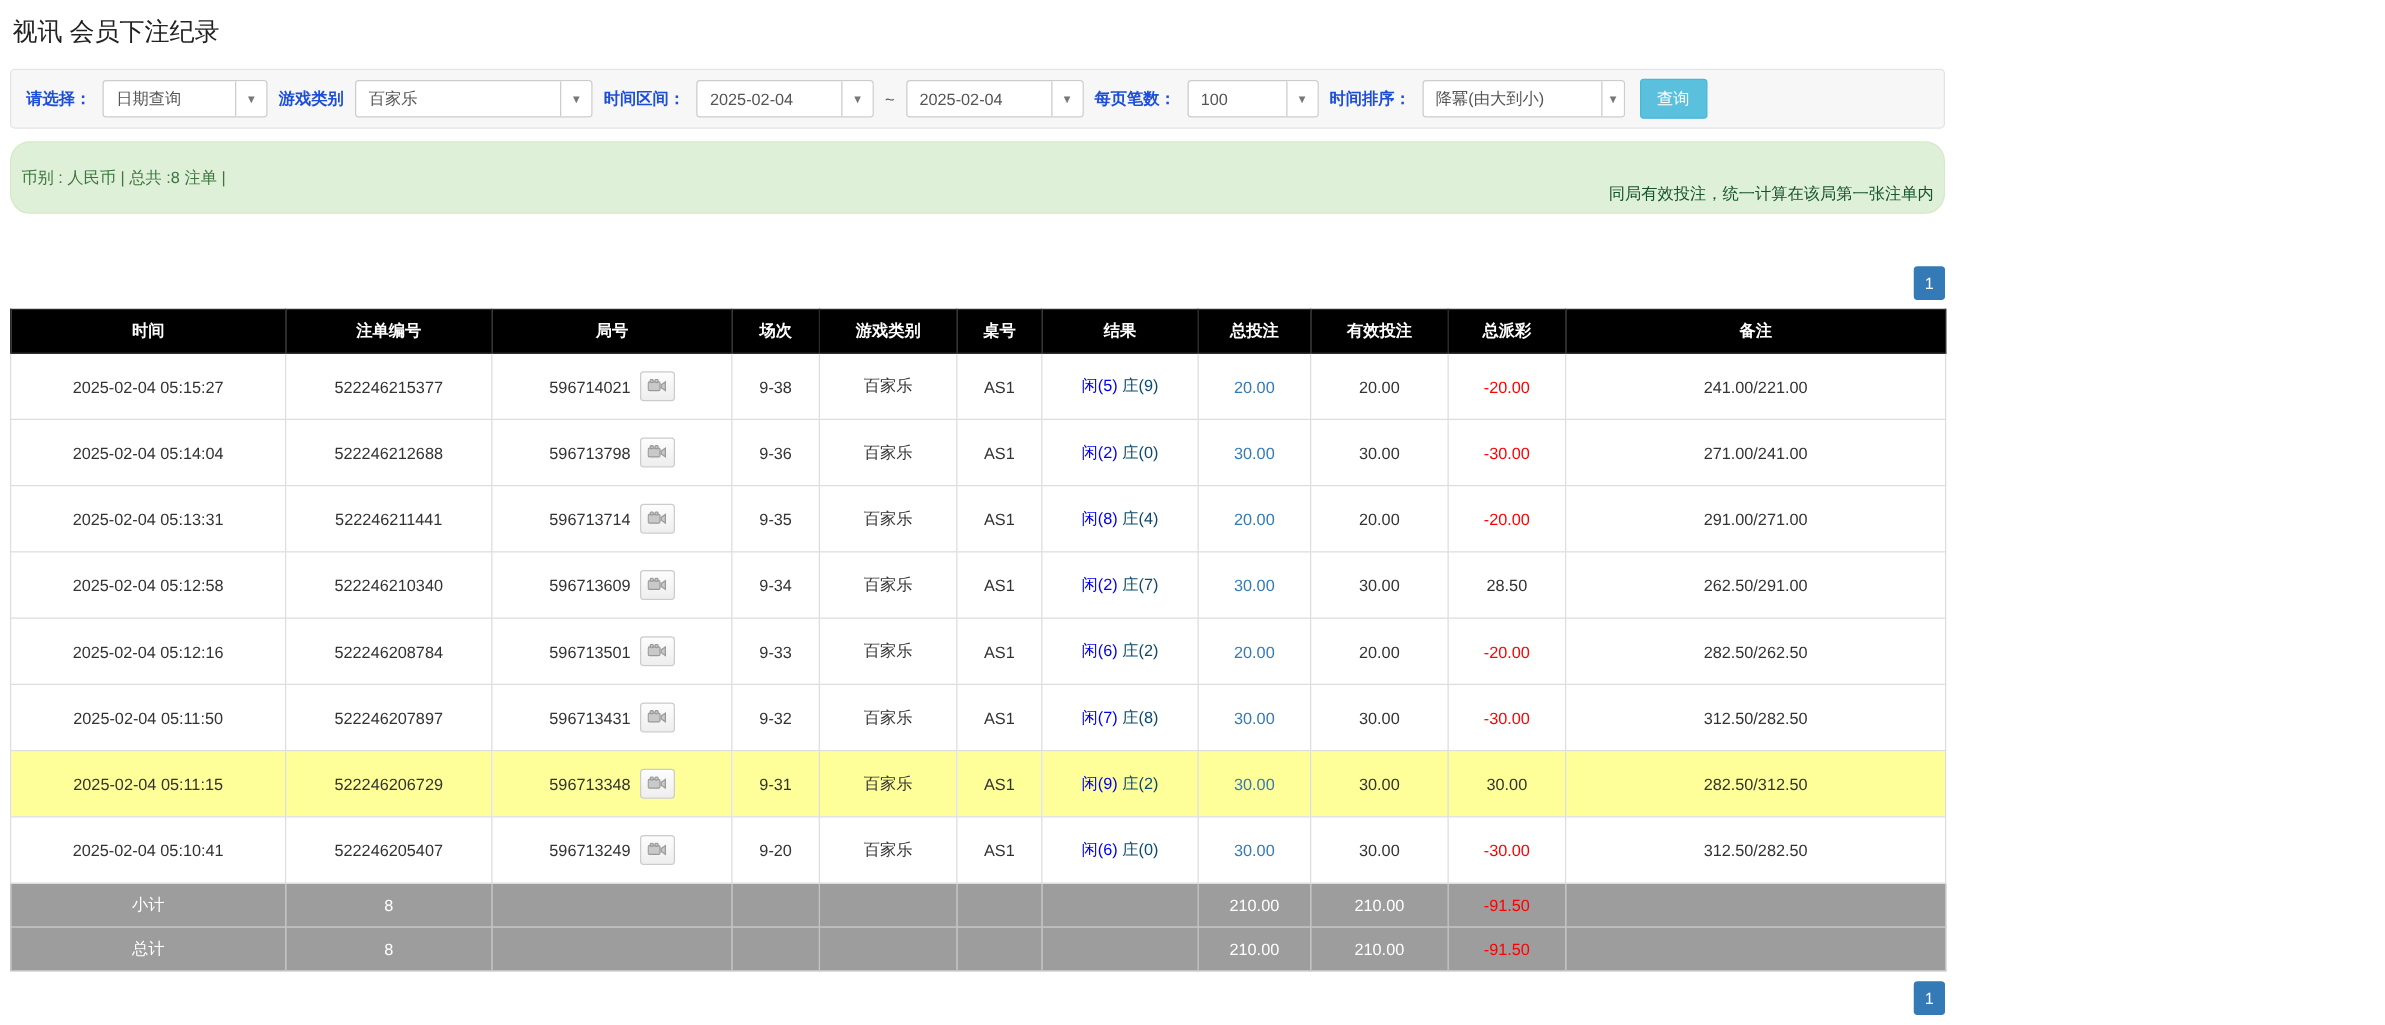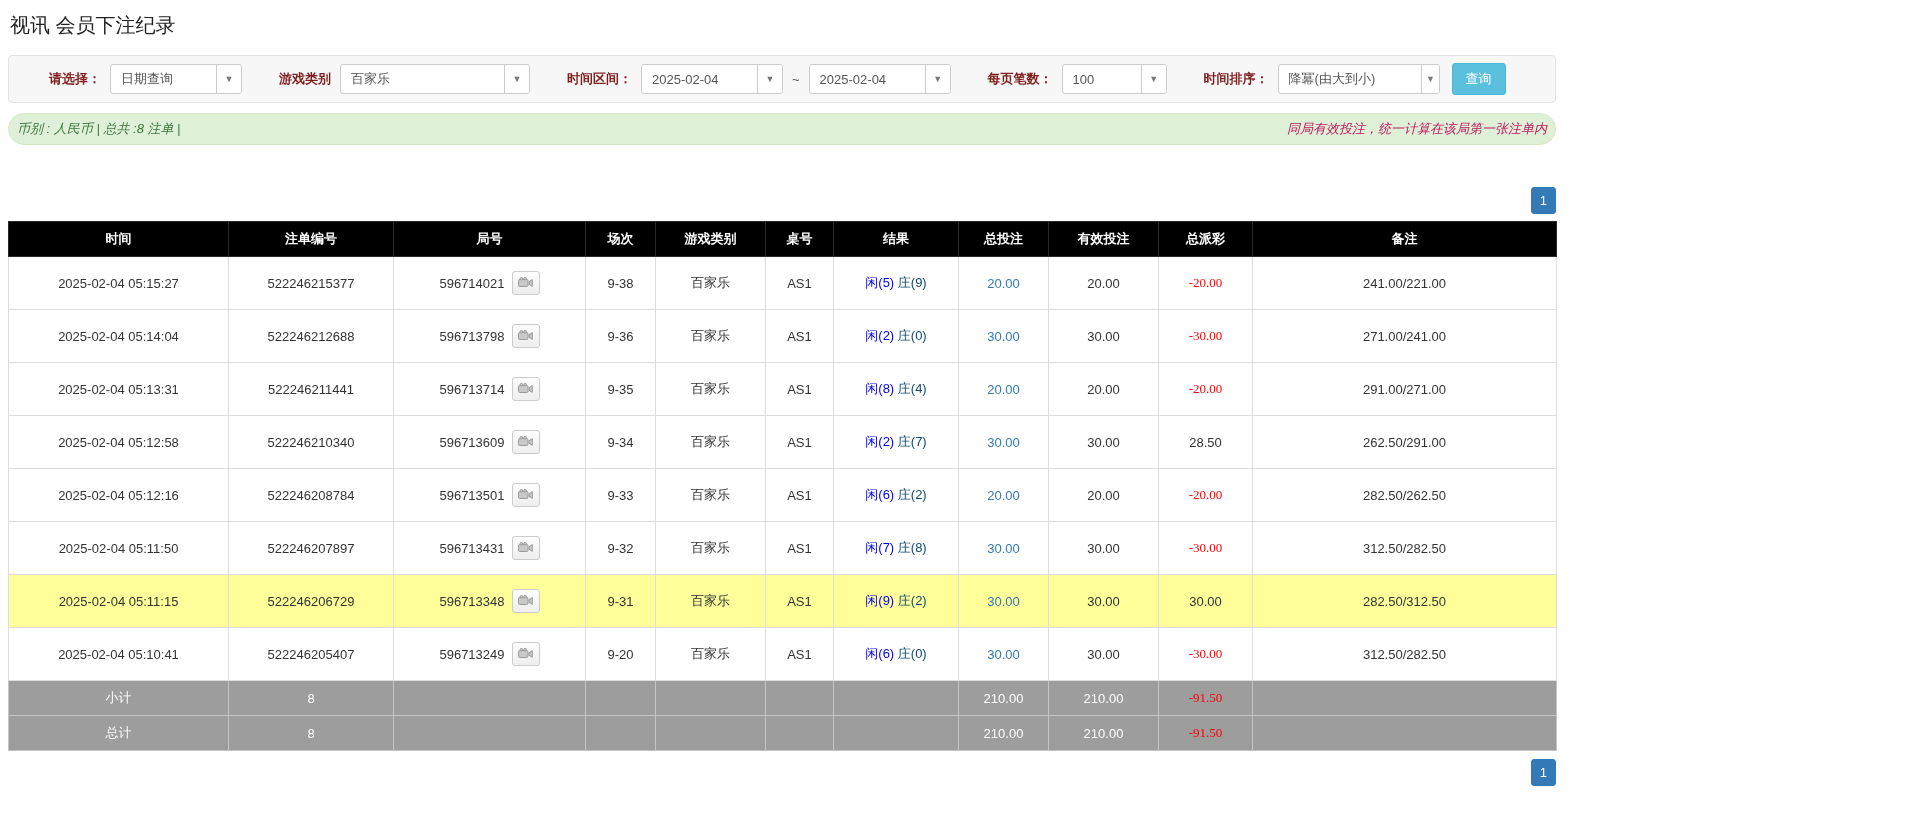--- a/index.html
+++ b/index.html
@@ -24,21 +24,21 @@
   .filter-bar {
     display: flex;
     align-items: center;
     gap: 9px;
     background: #f7f7f7;
     border: 1px solid #e3e3e3;
     border-radius: 4px;
     padding: 8px 12px;
     height: 48px;
   }
-  .flt-label { color: #7f1d1d; font-weight: bold; white-space: nowrap; margin-left: 28px; }
+  .flt-label { color: #1d4ed8; font-weight: bold; white-space: nowrap; }
   .combo {
     display: flex;
     align-items: stretch;
     background: #fff;
     border: 1px solid #ccc;
     border-radius: 3px;
     height: 30px;
     overflow: hidden;
   }
   .combo-text {
@@ -82,23 +82,22 @@
     display: flex;
     justify-content: space-between;
     align-items: center;
     background: #dff0d8;
     border: 1px solid #d6e9c6;
     border-radius: 16px;
     color: #3c763d;
     padding: 6px 8px;
     margin-top: 10px;
     min-height: 28px;
-    font-style: italic;
-  }
-  .info-right { color: #be185d; }
+  }
+  .info-right { color: #14532d; margin-top: 26px; }
 
   
   .pagination { display: flex; justify-content: flex-end; }
   .pagination.top { margin: 42px 0 7px; }
   .pagination.bottom { margin: 8px 0 0; }
   .page-btn {
     background: #337ab7;
     color: #fff;
     border: 1px solid #337ab7;
     border-radius: 3px;
@@ -126,21 +125,21 @@
     font-size: 13px;
     color: #333;
     background: #fff;
     overflow: hidden;
     white-space: nowrap;
   }
   tr.highlight td { background: #ffff99; }
   .blue-link { color: #337ab7; cursor: pointer; }
   .player { color: #0000ee; }
   .banker { color: #0c4a6e; text-align: right; }
-  .neg { color: #f00 !important; font-family: Liberation Serif, serif; }
+  .neg { color: #f00 !important; }
   tfoot td {
     background: #9d9d9d;
     color: #fff;
     text-align: center;
     padding: 8px 4px;
     border: 1px solid #c4c4c4;
     font-size: 13px;
   }
   .round-wrap { display: inline-flex; align-items: center; gap: 7px; }
   .video-btn {

